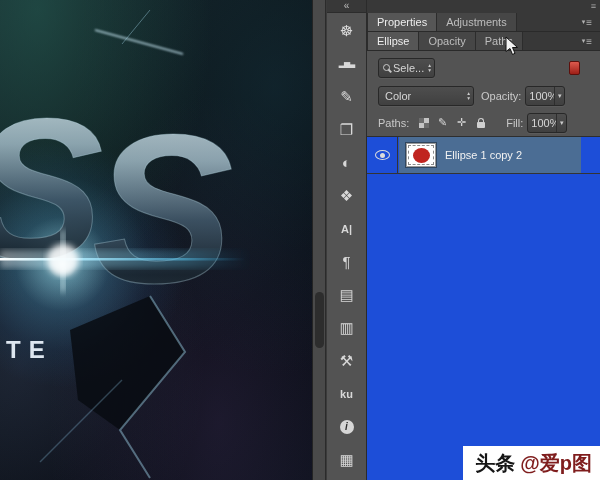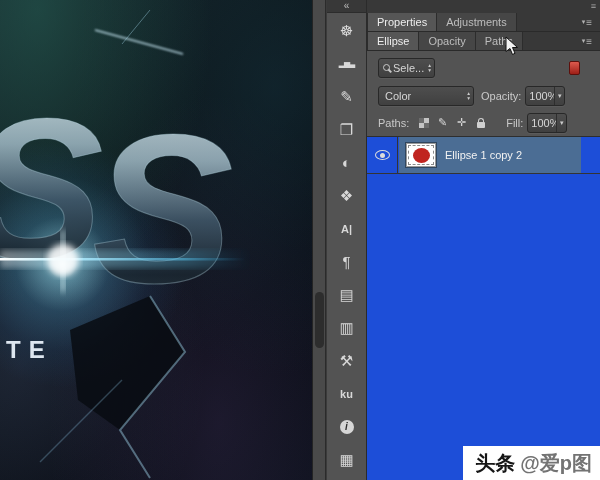--- a/index.html
+++ b/index.html
@@ -105,21 +105,21 @@
                    margin:-7.5px 0 0 -8.5px; background:#c0241f; border-radius:50%; }
   .layer-name { margin-left:9px; font-size:11px; color:#f2f2f2; white-space:nowrap; }
 
   
   .cursor { position:absolute; left:505px; top:36px; z-index:40; }
 
   
   .watermark { position:absolute; right:0; bottom:0; height:34px; background:#ffffff; z-index:30;
                display:flex; align-items:center; padding:0 8px 0 12px; font-weight:bold; font-size:20px; }
   .wm-prefix { color:#161616; }
-  .wm-handle { color:#737373; margin-left:5px; }
+  .wm-handle { color:#7f1d1d; margin-left:5px; }
 </style>
 </head>
 <body>
 
 <div id="app">
 
   <div class="canvas">
     <svg width="312" height="480" viewBox="0 0 312 480">
       <defs>
         <linearGradient id="metal" x1="0" y1="0" x2="0" y2="1">

